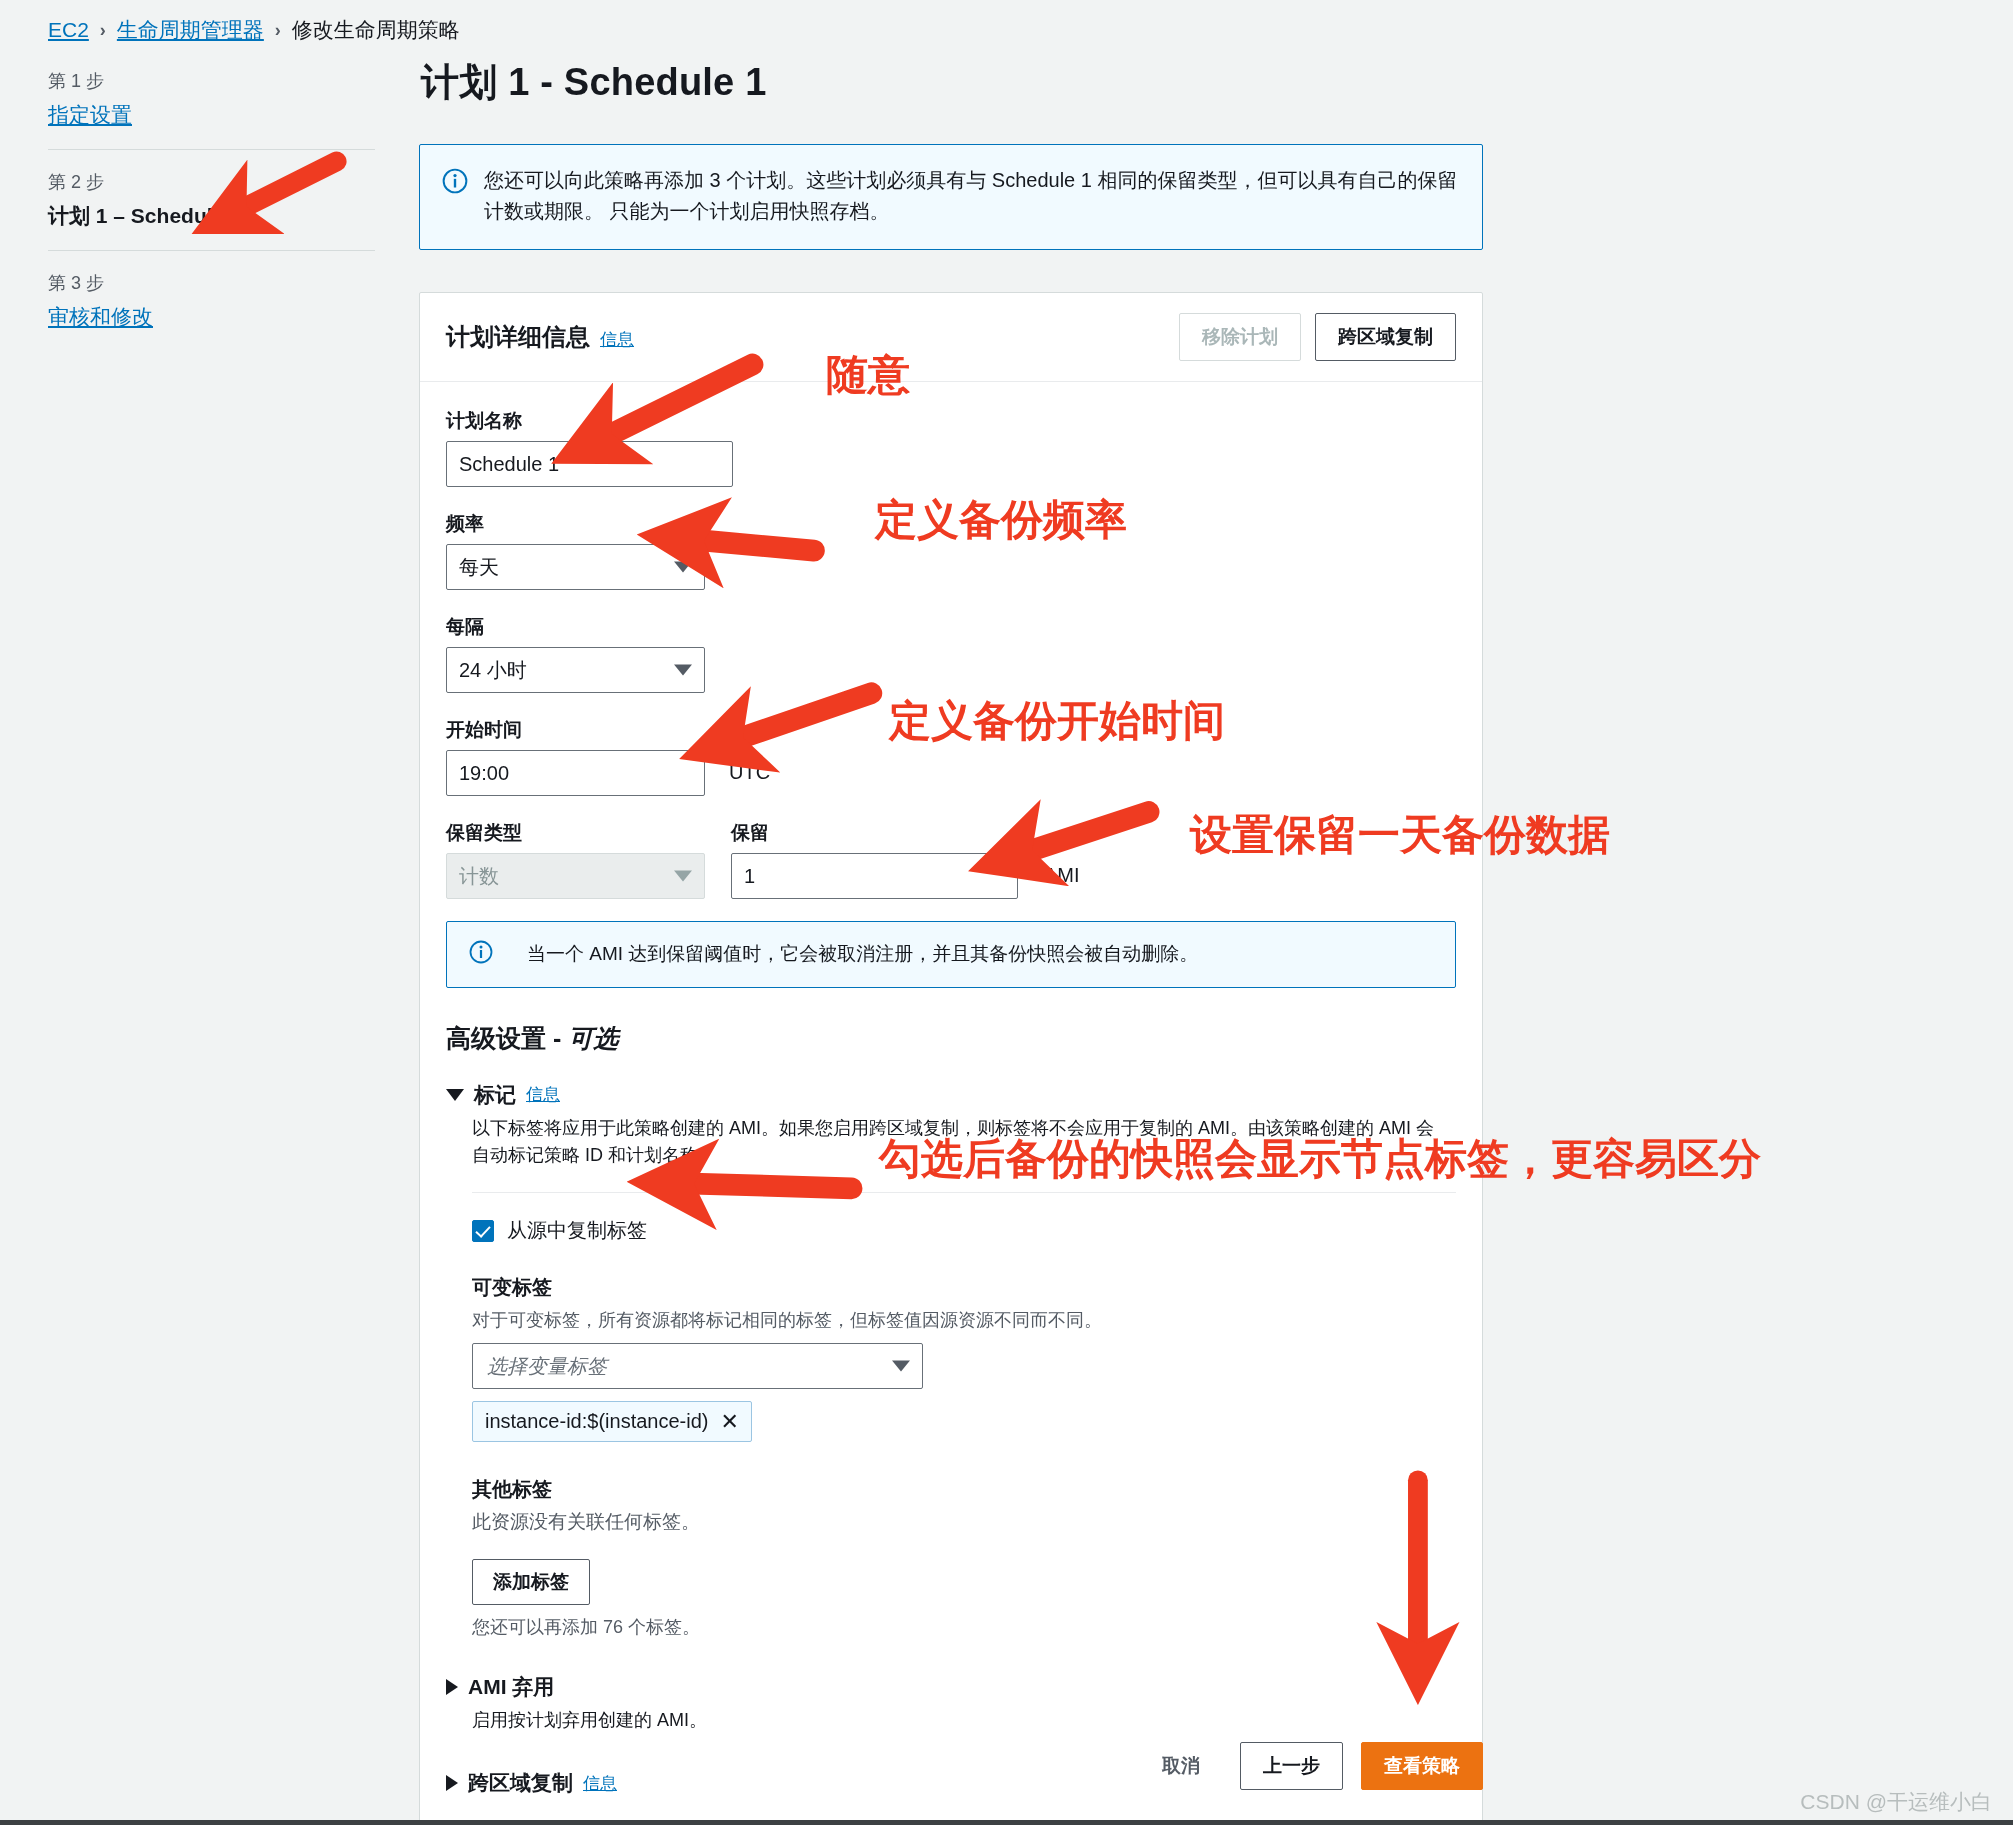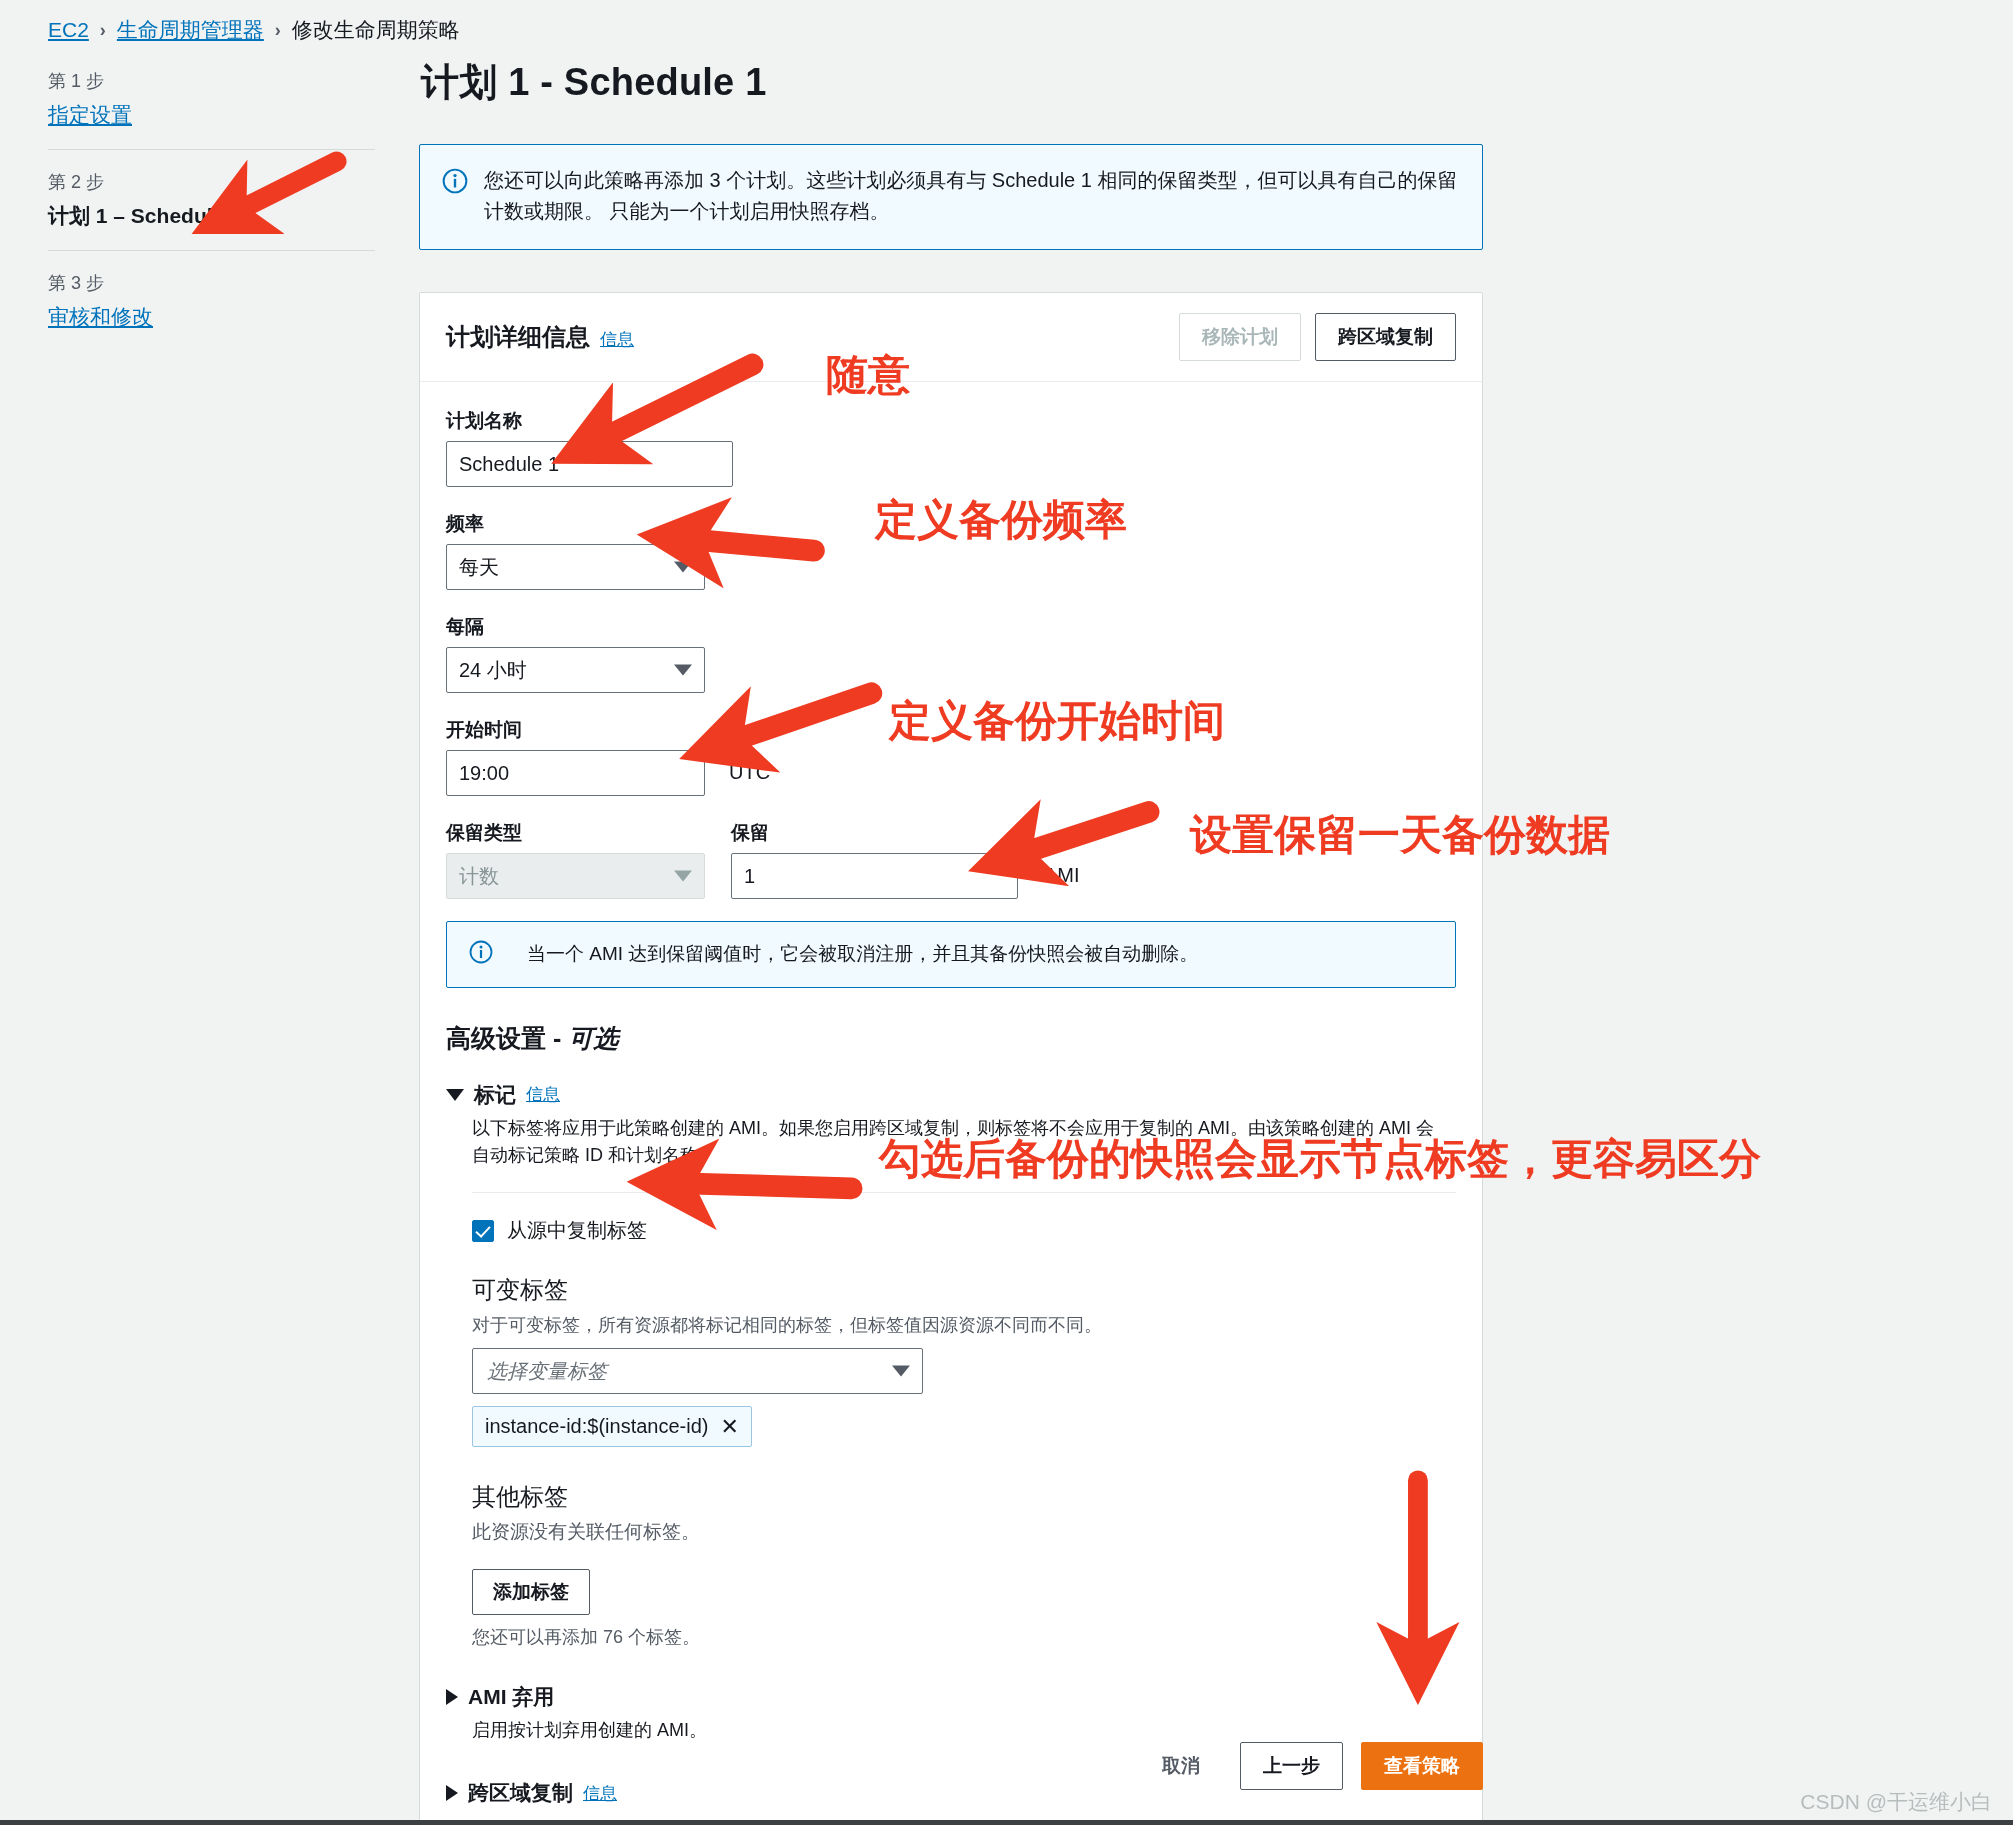--- a/index.html
+++ b/index.html
@@ -161,21 +161,21 @@
   }
   .token {
     display: inline-flex; align-items: center; gap: 12px;
     background: #f1faff; border: 1px solid #9bc5e2; border-radius: 2px;
     padding: 8px 12px; margin-top: 12px;
     font-size: 20px; color: #16191f;
   }
   .token .x { font-size: 22px; color: #16191f; cursor: pointer; line-height: 1; }
 
   .subblock { margin-top: 34px; }
-  .sub-title { font-size: 24px; font-weight: normal; color: #16191f; margin-bottom: 6px; }
+  .sub-title { font-size: 20px; font-weight: bold; color: #16191f; margin-bottom: 6px; }
   .sub-desc { font-size: 19px; color: #545b64; margin-bottom: 24px; }
   .hint { font-size: 18px; color: #545b64; margin-top: 10px; }
 
   
   .footer {
     position: absolute; left: 419px; top: 1742px; width: 1064px;
     display: flex; justify-content: flex-end; align-items: center; gap: 18px;
   }
 
   .watermark {

